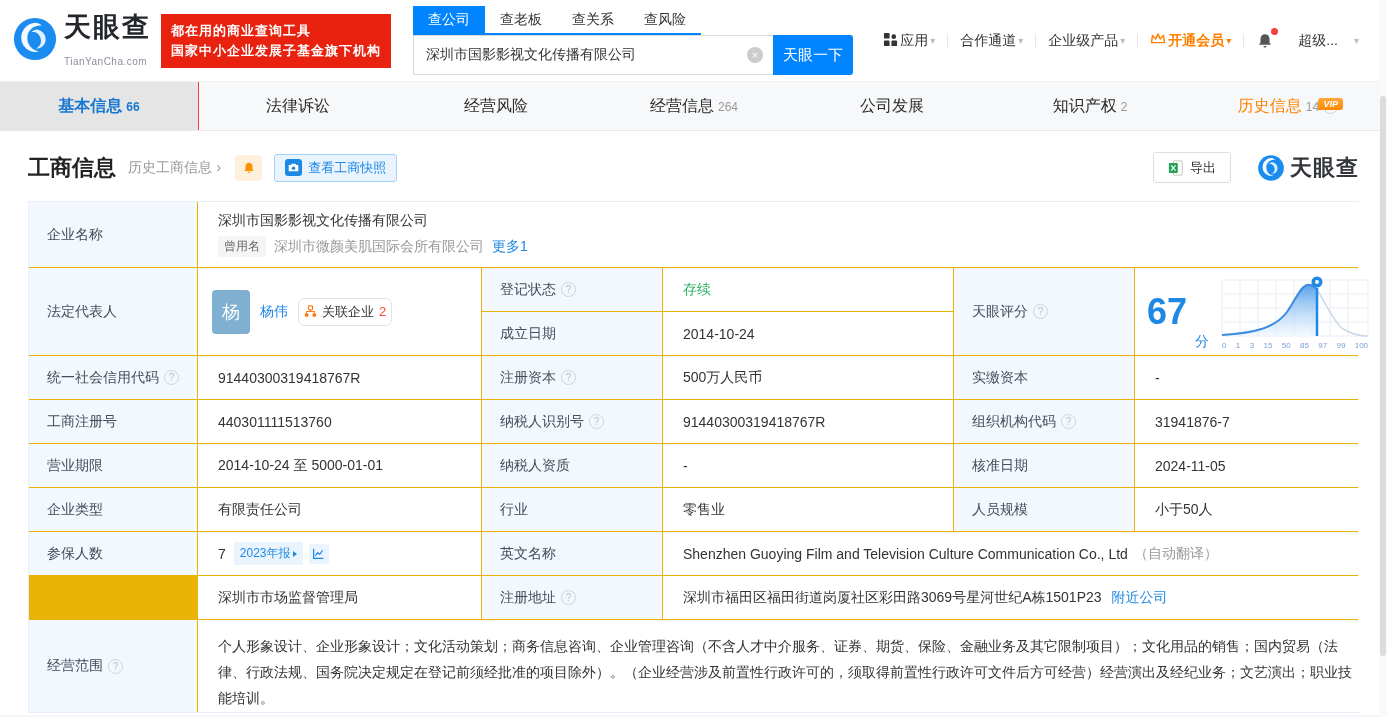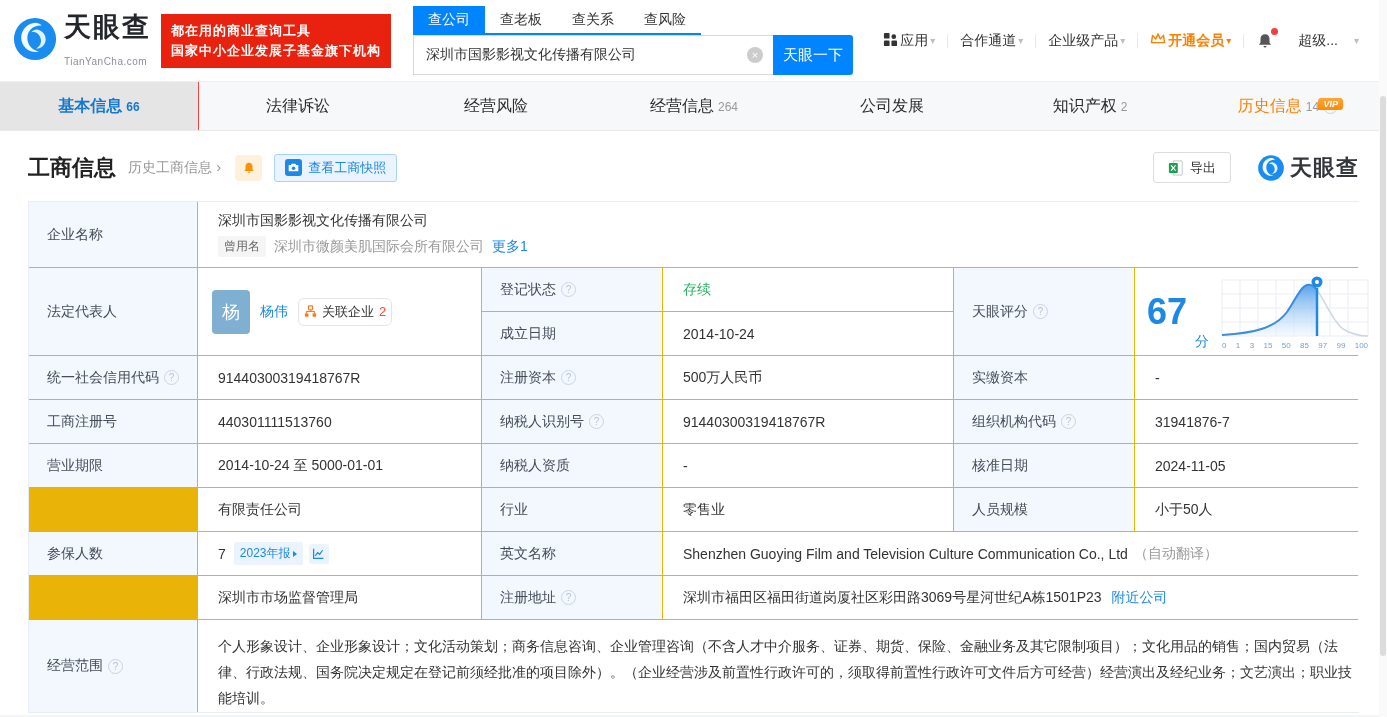--- a/index.html
+++ b/index.html
@@ -368,20 +368,21 @@
   </div>
   <div class="cell" style="grid-area:5/6/6/7">31941876-7</div>
 
   <div class="cell lab" style="grid-area:6/1/7/2">营业期限</div>
   <div class="cell" style="grid-area:6/2/7/3">2014-10-24 至 5000-01-01</div>
   <div class="cell lab" style="grid-area:6/3/7/4">纳税人资质</div>
   <div class="cell" style="grid-area:6/4/7/5">-</div>
   <div class="cell lab" style="grid-area:6/5/7/6">核准日期</div>
   <div class="cell" style="grid-area:6/6/7/7">2024-11-05</div>
 
+  <div class="cell lab" style="grid-area:7/1/8/2">企业类型</div>
   <div class="cell" style="grid-area:7/2/8/3">有限责任公司</div>
   <div class="cell lab" style="grid-area:7/3/8/4">行业</div>
   <div class="cell" style="grid-area:7/4/8/5">零售业</div>
   <div class="cell lab" style="grid-area:7/5/8/6">人员规模</div>
   <div class="cell" style="grid-area:7/6/8/7">小于50人</div>
 
   <div class="cell lab" style="grid-area:8/1/9/2">参保人数</div>
   <div class="cell" style="grid-area:8/2/9/3">
     <span>7</span>
     <span class="ins-badge" style="margin-left:8px">

